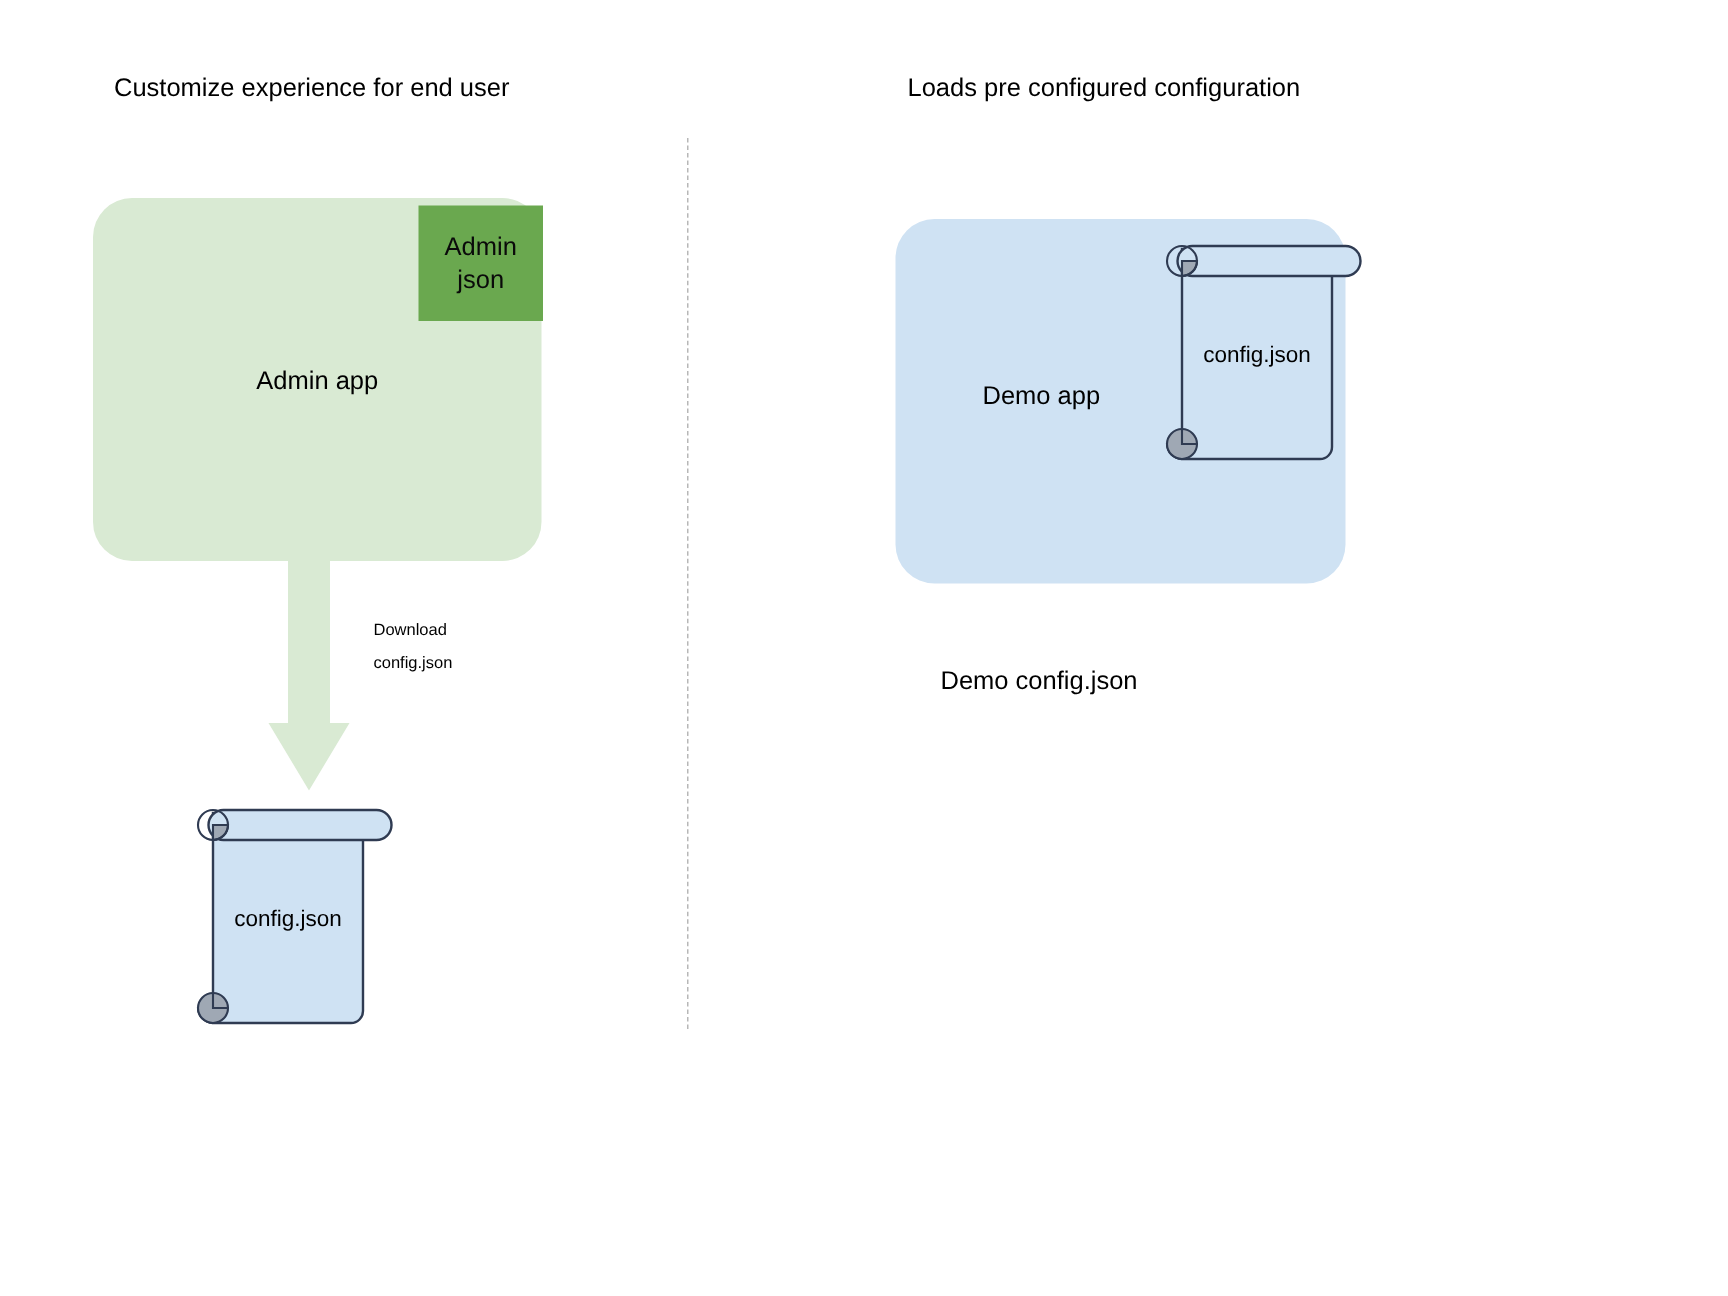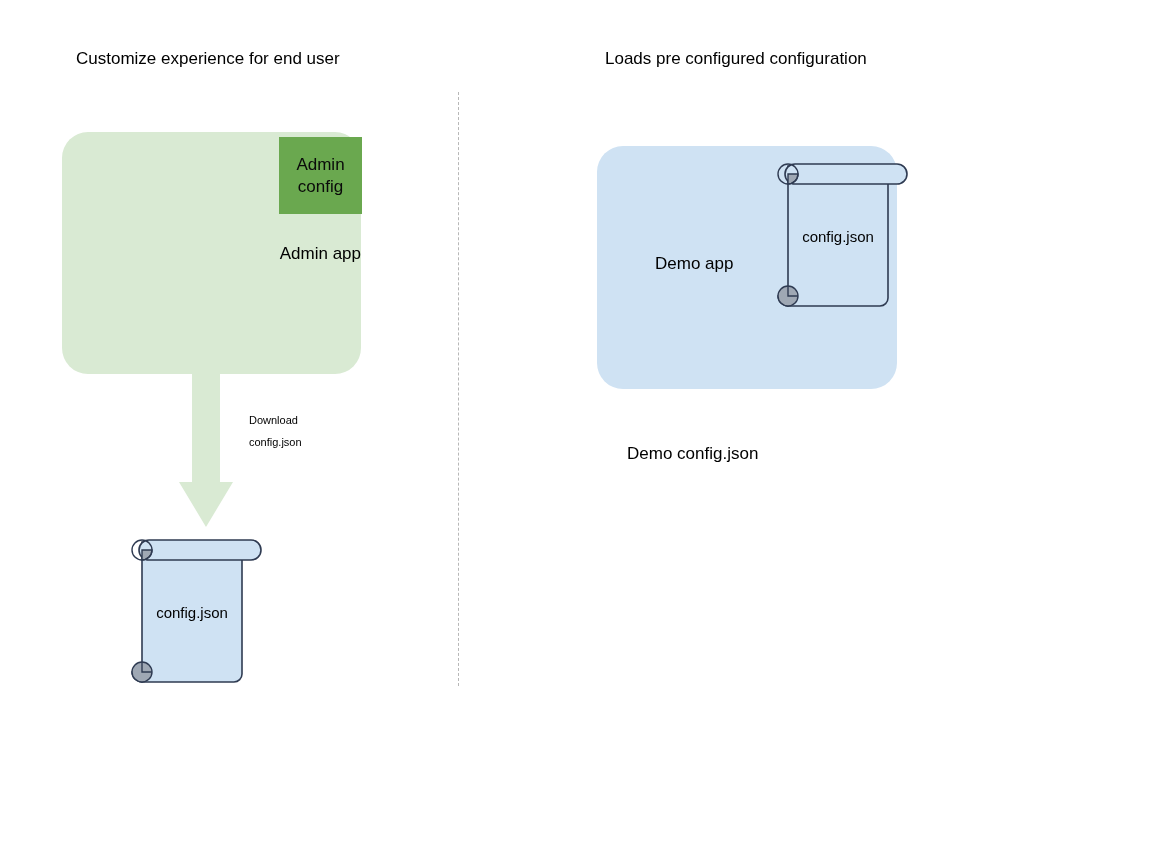--- a/index.html
+++ b/index.html
@@ -99,26 +99,26 @@
 
   <div class="abs panel-title" style="left:605px; top:49px;">Loads pre configured configuration</div>
 
   <div class="abs panel-title" style="left:76px; top:49px;">Customize experience for end user</div>
 
   <div class="abs divider" style="left:458px; top:92px; height:594px;"></div>
 
   <div class="abs app-box app-box-green" style="left:62px; top:132px; width:299px; height:242px;">
   </div>
 
-  <div class="abs app-label" style="left:62px; top:244px; width:299px; text-align:right;">Admin app</div>
+  <div class="abs app-label" style="left:62px; top:244px; width:299px; text-align:center;">Admin app</div>
 
   <div class="abs badge" style="left:279px; top:137px; width:83px; height:77px;">
     <div>
       <div class="badge-label">Admin</div>
-      <div class="badge-label">config</div>
+      <div class="badge-label">json</div>
     </div>
   </div>
 
   <div class="abs arrow-wrap" style="left:178px; top:370px; width:56px; height:158px;">
     <svg width="56" height="158" viewBox="0 0 56 158">
       <path d="M14 0 L42 0 L42 112 L55 112 L28 157 L1 112 L14 112 Z" fill="#d9ead3"></path>
     </svg>
   </div>
 
   <div class="abs" style="left:249px; top:409px;">

